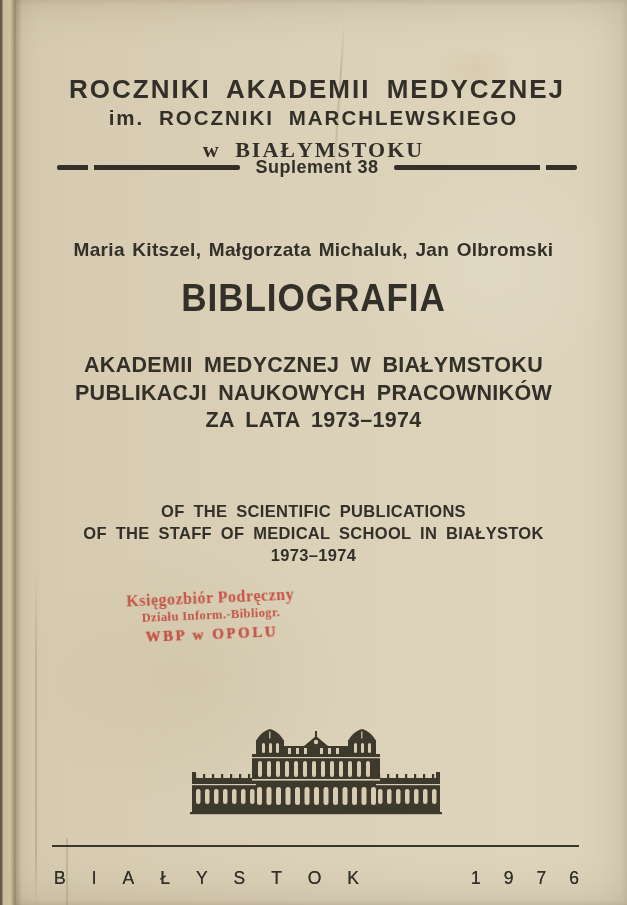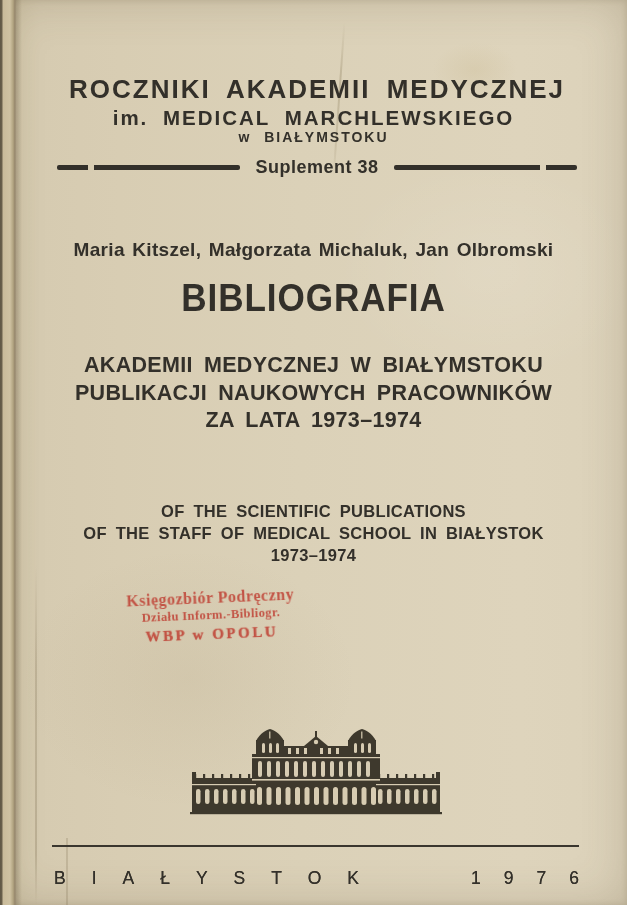--- a/index.html
+++ b/index.html
@@ -23,21 +23,21 @@
   }
   .crease-1{position:absolute;left:35px;top:565px;bottom:0;width:2px;
     background:linear-gradient(180deg,transparent,rgba(110,95,65,.22) 30%,rgba(110,95,65,.25) 85%,transparent);}
   .crease-2{position:absolute;left:66px;top:838px;height:67px;width:1.5px;background:rgba(110,95,65,.20);}
   .scratch{position:absolute;left:338px;top:22px;height:155px;width:1.5px;
     transform:rotate(4deg);background:linear-gradient(180deg,transparent,rgba(130,115,80,.30) 35%,rgba(130,115,80,.22) 75%,transparent);}
 
   .center{position:absolute;left:0;right:0;text-align:center;}
   .masthead-1{top:74px;font-size:26px;font-weight:700;letter-spacing:2px;word-spacing:7px;padding-left:7px;}
   .masthead-2{top:106px;font-size:20.5px;font-weight:700;letter-spacing:2px;word-spacing:7px;}
-  .masthead-3{top:129px;font-size:14px;font-weight:700;letter-spacing:2px;word-spacing:7px;}
+  .masthead-3{top:137px;font-size:22px;font-weight:700;letter-spacing:2px;word-spacing:7px;font-family:Liberation Serif, serif;}
 
   .suplement-row{position:absolute;left:57px;width:520px;top:156px;height:23px;
     display:flex;align-items:center;gap:15px;}
   .rule{flex:1;height:4.5px;border-radius:2px;}
   .rule-left{background:linear-gradient(90deg,#33302a 0 17%,rgba(0,0,0,0) 17% 20%,#33302a 20% 100%);}
   .rule-right{background:linear-gradient(90deg,#33302a 0 80%,rgba(0,0,0,0) 80% 83%,#33302a 83% 100%);}
   .sup-label{font-size:18px;font-weight:700;letter-spacing:.5px;white-space:nowrap;}
 
   .authors{top:239px;font-size:19px;font-weight:700;letter-spacing:.3px;word-spacing:2px;}
 
@@ -71,21 +71,21 @@
 <body>
 
 <div class="page">
   <div class="spine-edge"></div>
   <div class="crease-1"></div>
   <div class="crease-2"></div>
   <div class="scratch"></div>
 
   <header>
     <div class="center masthead-1">ROCZNIKI AKADEMII MEDYCZNEJ</div>
-    <div class="center masthead-2">im. MEDICAL MARCHLEWSKIEGO</div>
+    <div class="center masthead-2">im. ROCZNIKI MARCHLEWSKIEGO</div>
     <div class="center masthead-3">w BIAŁYMSTOKU</div>
     <div class="suplement-row">
       <span class="rule rule-left"></span>
       <span class="sup-label">Suplement 38</span>
       <span class="rule rule-right"></span>
     </div>
   </header>
 
   <div class="center authors">Maria Kitszel, Małgorzata Michaluk, Jan Olbromski</div>
 

